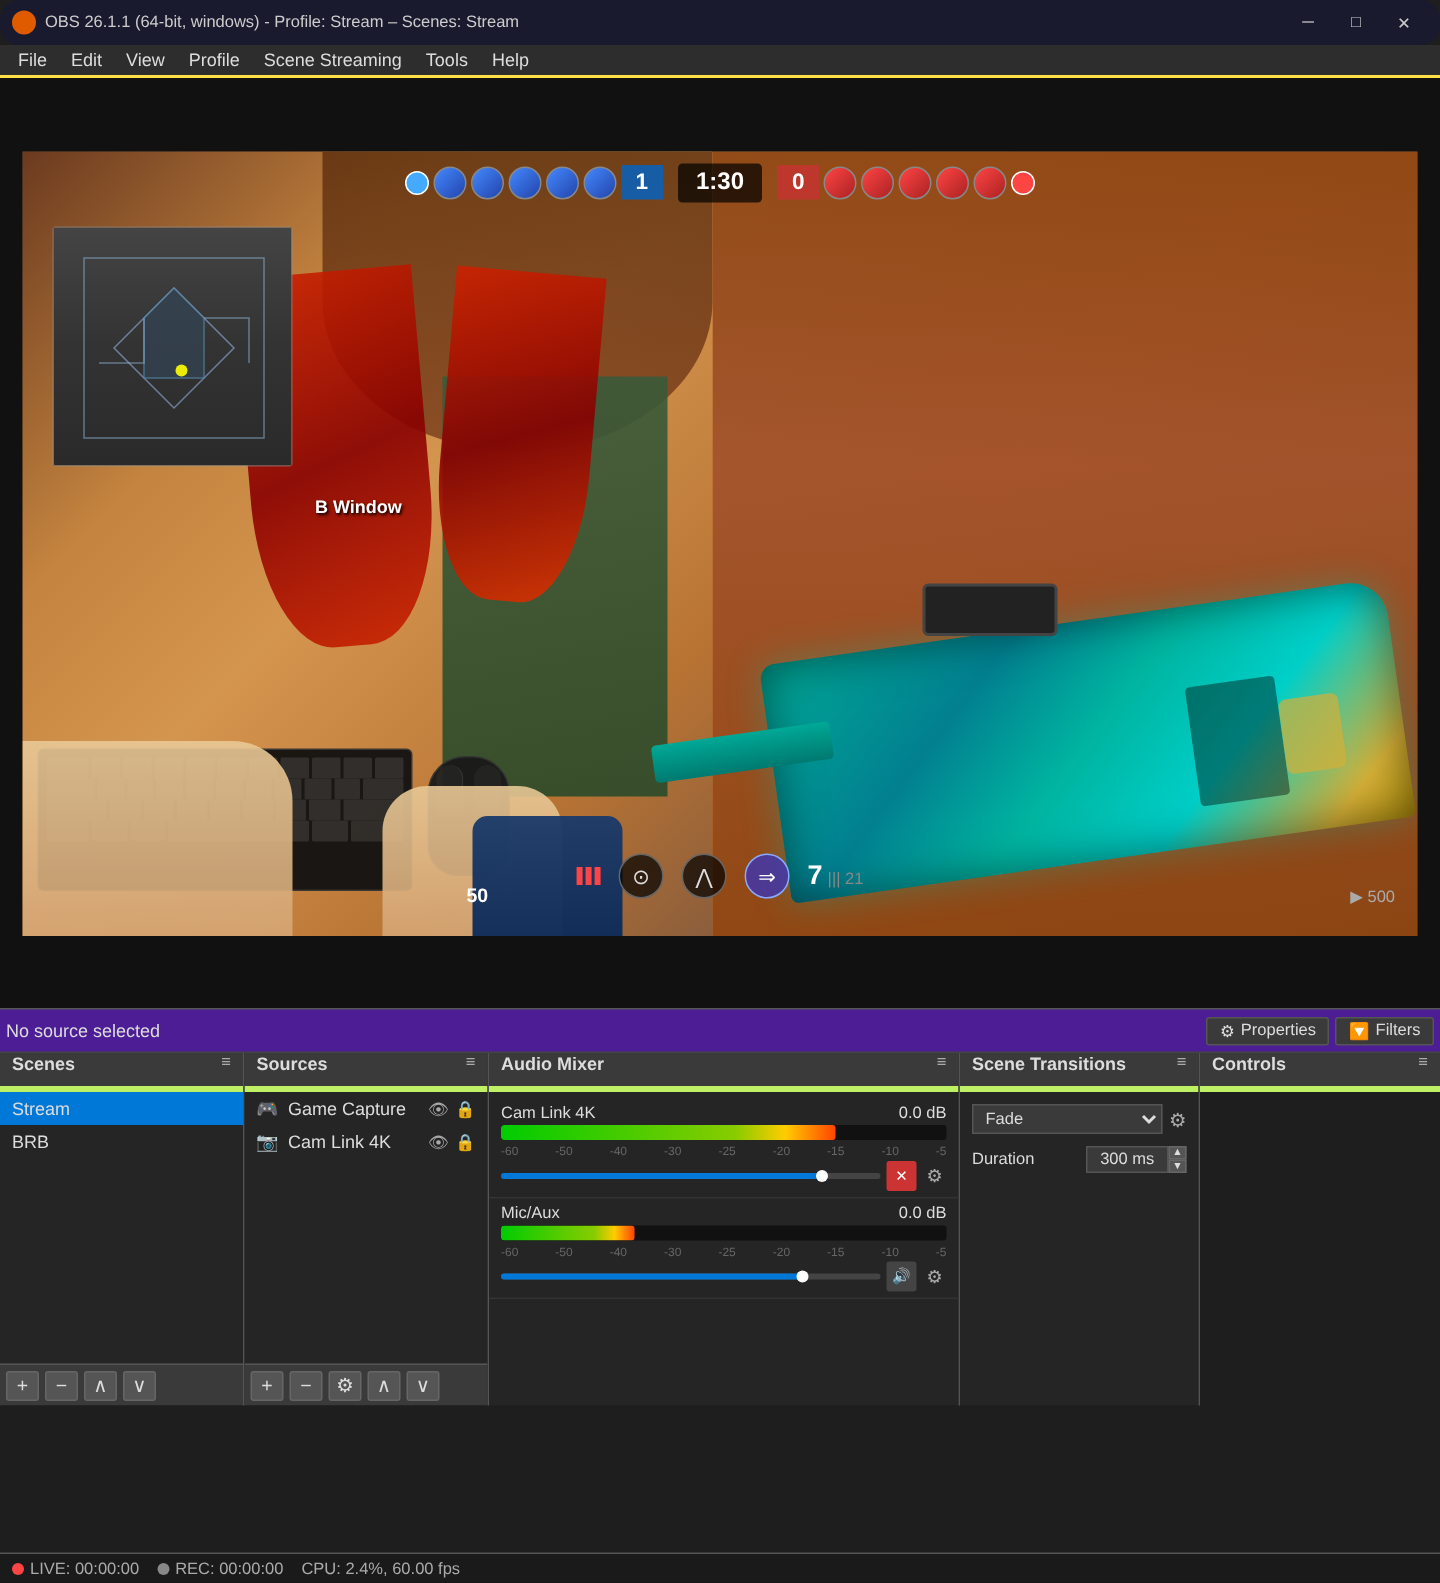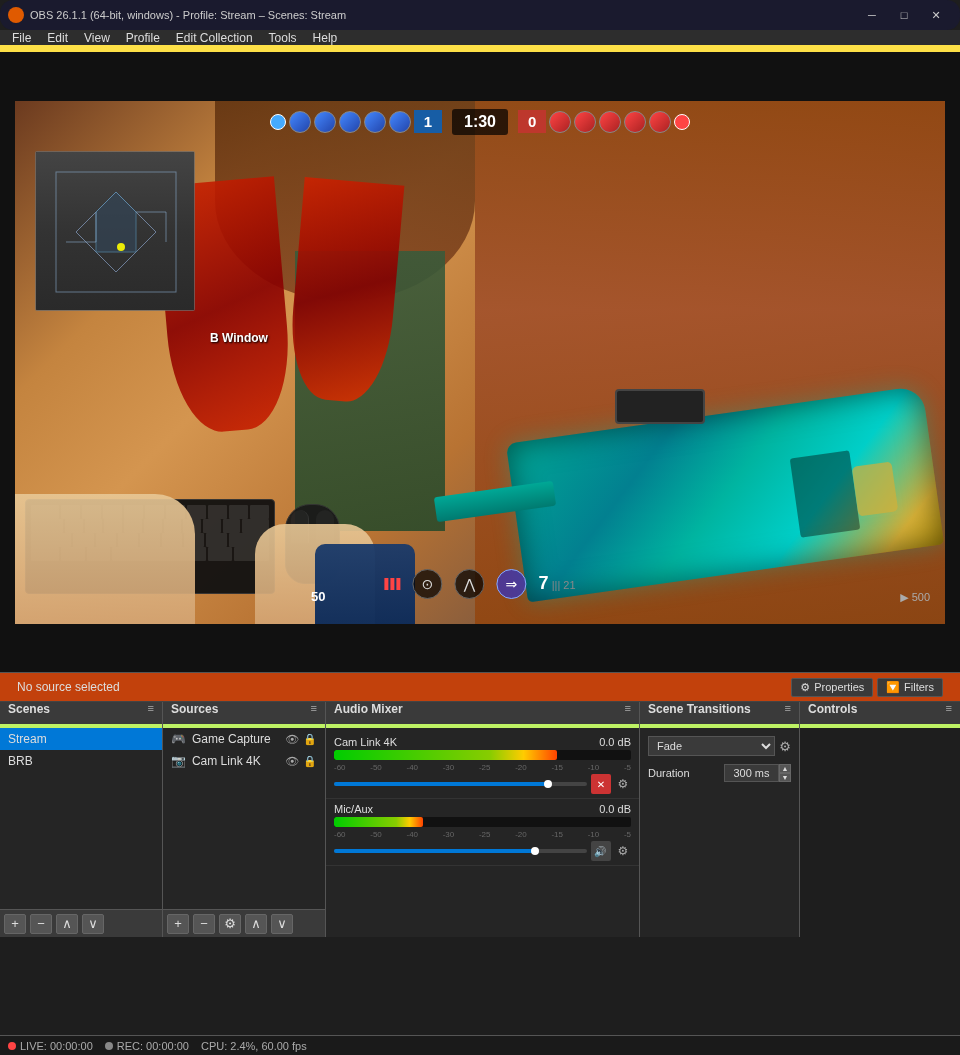--- a/index.html
+++ b/index.html
@@ -54,21 +54,21 @@
       justify-content: center;
     }
 
     
     #menubar {
       height: 22px;
       background: #2d2d2d;
       display: flex;
       align-items: center;
       padding: 0 4px;
-      border-bottom: 7px solid #fde047;
+      border-bottom: 2px solid #fde047;
     }
     .menu-item {
       padding: 2px 8px;
       cursor: pointer;
       font-size: 12px;
       color: #ddd;
       height: 100%;
       display: flex;
       align-items: center;
     }
@@ -185,24 +185,24 @@
       top: 230px;
       color: #fff;
       font-size: 12px;
       font-weight: bold;
       text-shadow: 1px 1px 2px #000;
     }
 
     
     #no-source-bar {
       height: 30px;
-      background: #c2410c;
-      display: flex;
-      align-items: center;
-      padding: 0 17px;
+      background: #4c1d95;
+      display: flex;
+      align-items: center;
+      padding: 0 4px;
       border-top: 1px solid #555;
       border-bottom: 1px solid #444;
     }
 
     
     #panels-container {
       display: flex;
       height: 235px;
     }
 
@@ -524,21 +524,21 @@
     <button class="window-btn">□</button>
     <button class="window-btn close">✕</button>
   </div>
 </div>
 
 <div id="menubar">
   <div class="menu-item">File</div>
   <div class="menu-item">Edit</div>
   <div class="menu-item">View</div>
   <div class="menu-item">Profile</div>
-  <div class="menu-item">Edit Collection</div>
+  <div class="menu-item">Scene Streaming</div>
   <div class="menu-item">Tools</div>
   <div class="menu-item">Help</div>
 </div>
 
 <div id="preview-area">
   <div id="preview-canvas">
 
     <div id="game-bg"></div>
 
     <div style="position:absolute;top:0;left:460px;right:0;bottom:0;background:linear-gradient(180deg,#8B4513 0%,#a0522d 40%,#8B4513 100%);opacity:0.9;"></div>

